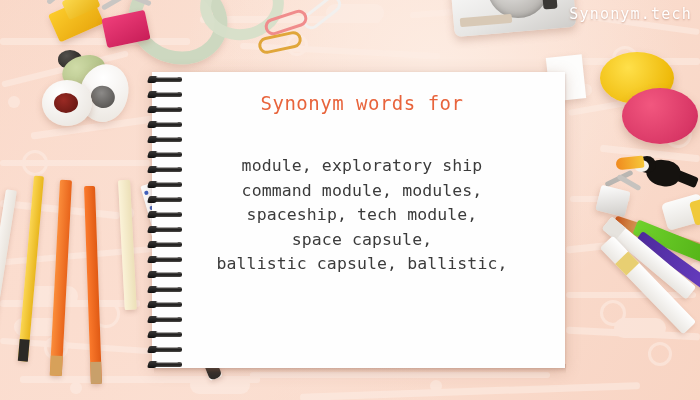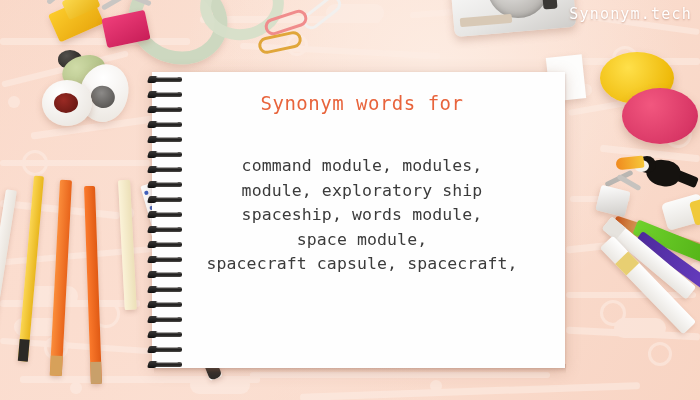--- a/index.html
+++ b/index.html
@@ -424,22 +424,22 @@
       <div class="ring" style="top: 289px;">
         <div class="bar"></div>
         <div class="hole"></div>
         <div class="shine"></div>
       </div>
     </div>
 
   <div class="txtwrap">
     <div class="t1">Synonym words for</div>
     <div class="syn" id="synlist">
+        <div>module, exploratory ship</div>
         <div>command module, modules,</div>
-        <div>module, exploratory ship</div>
-        <div>spaceship, words module,</div>
-        <div>space module,</div>
-        <div>spacecraft capsule, spacecraft,</div>
+        <div>spaceship, tech module,</div>
+        <div>space capsule,</div>
+        <div>ballistic capsule, ballistic,</div>
       </div>
   </div>
 
   <div class="logo">Synonym.tech</div>
 </div>
 
 </body></html>

